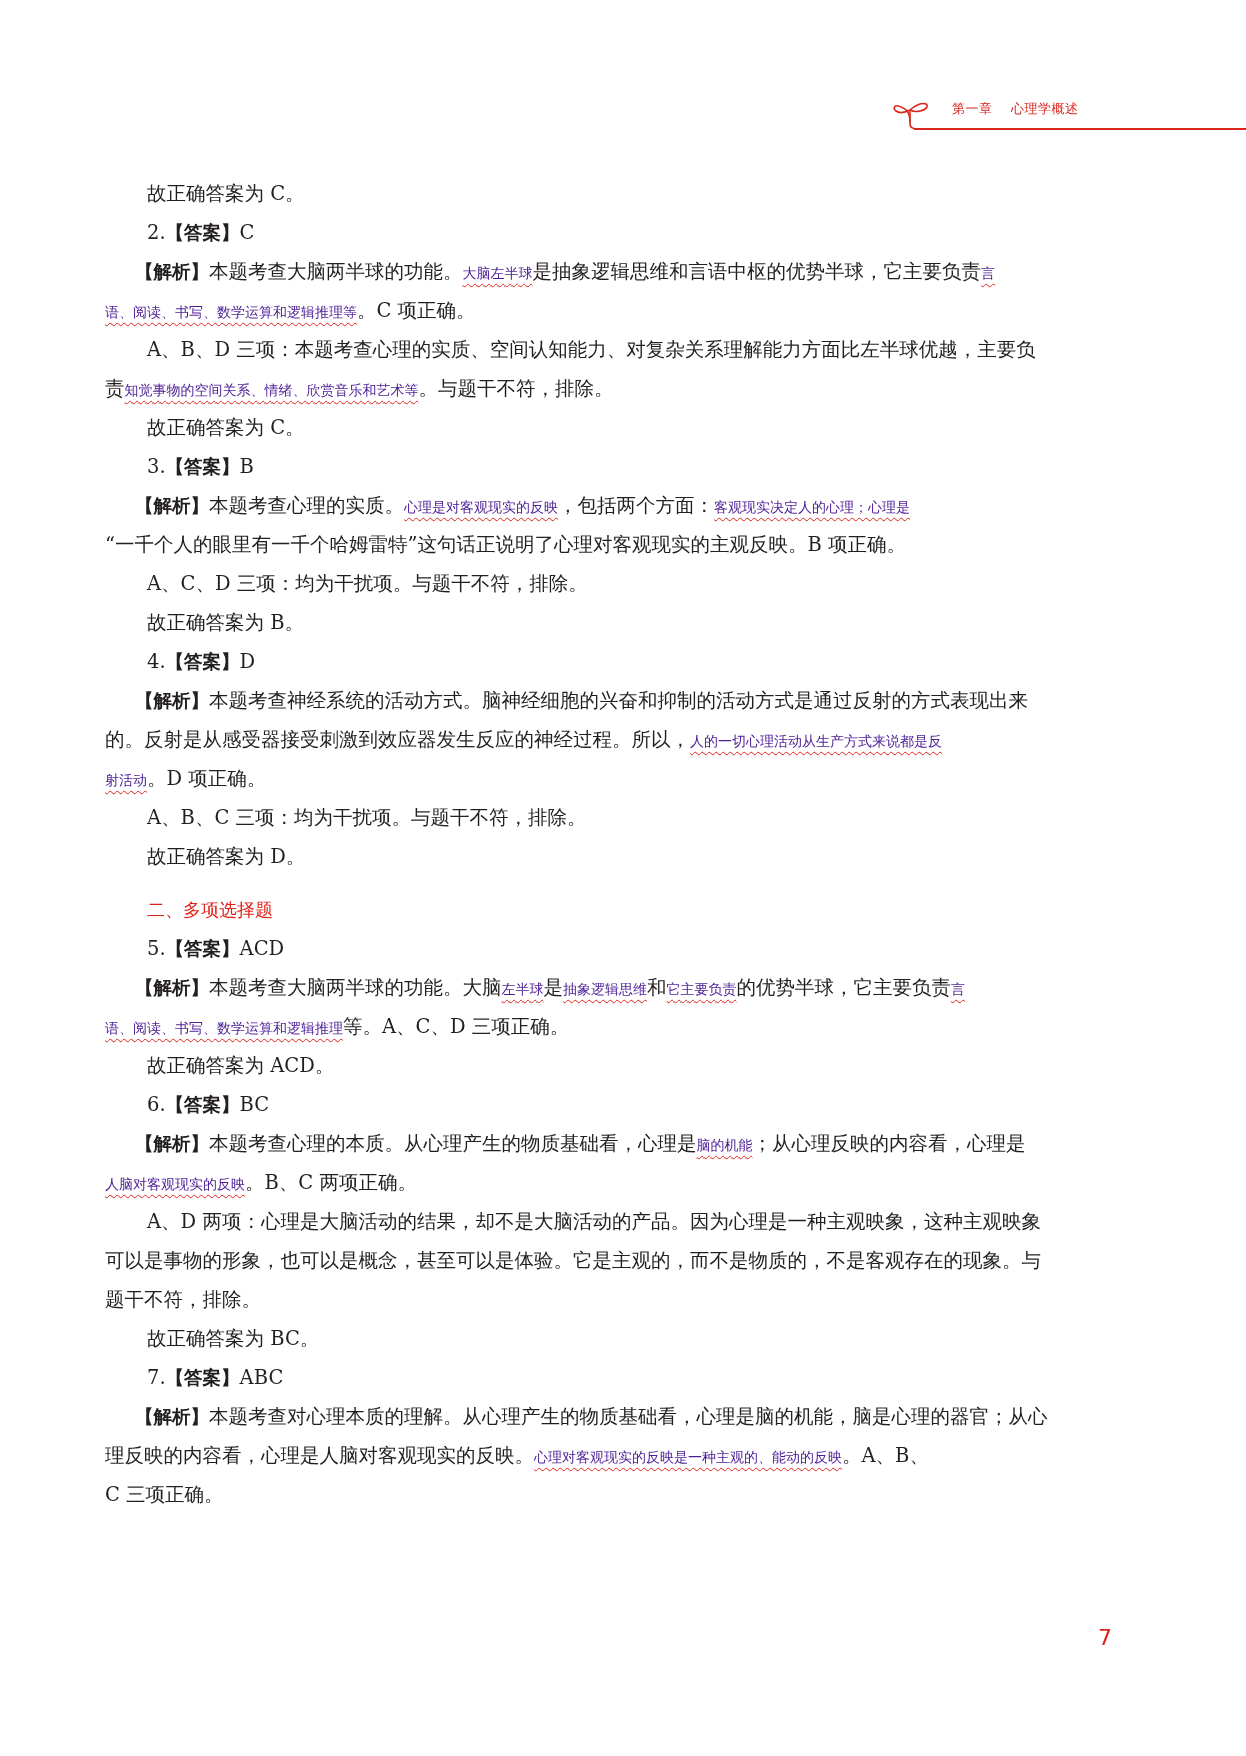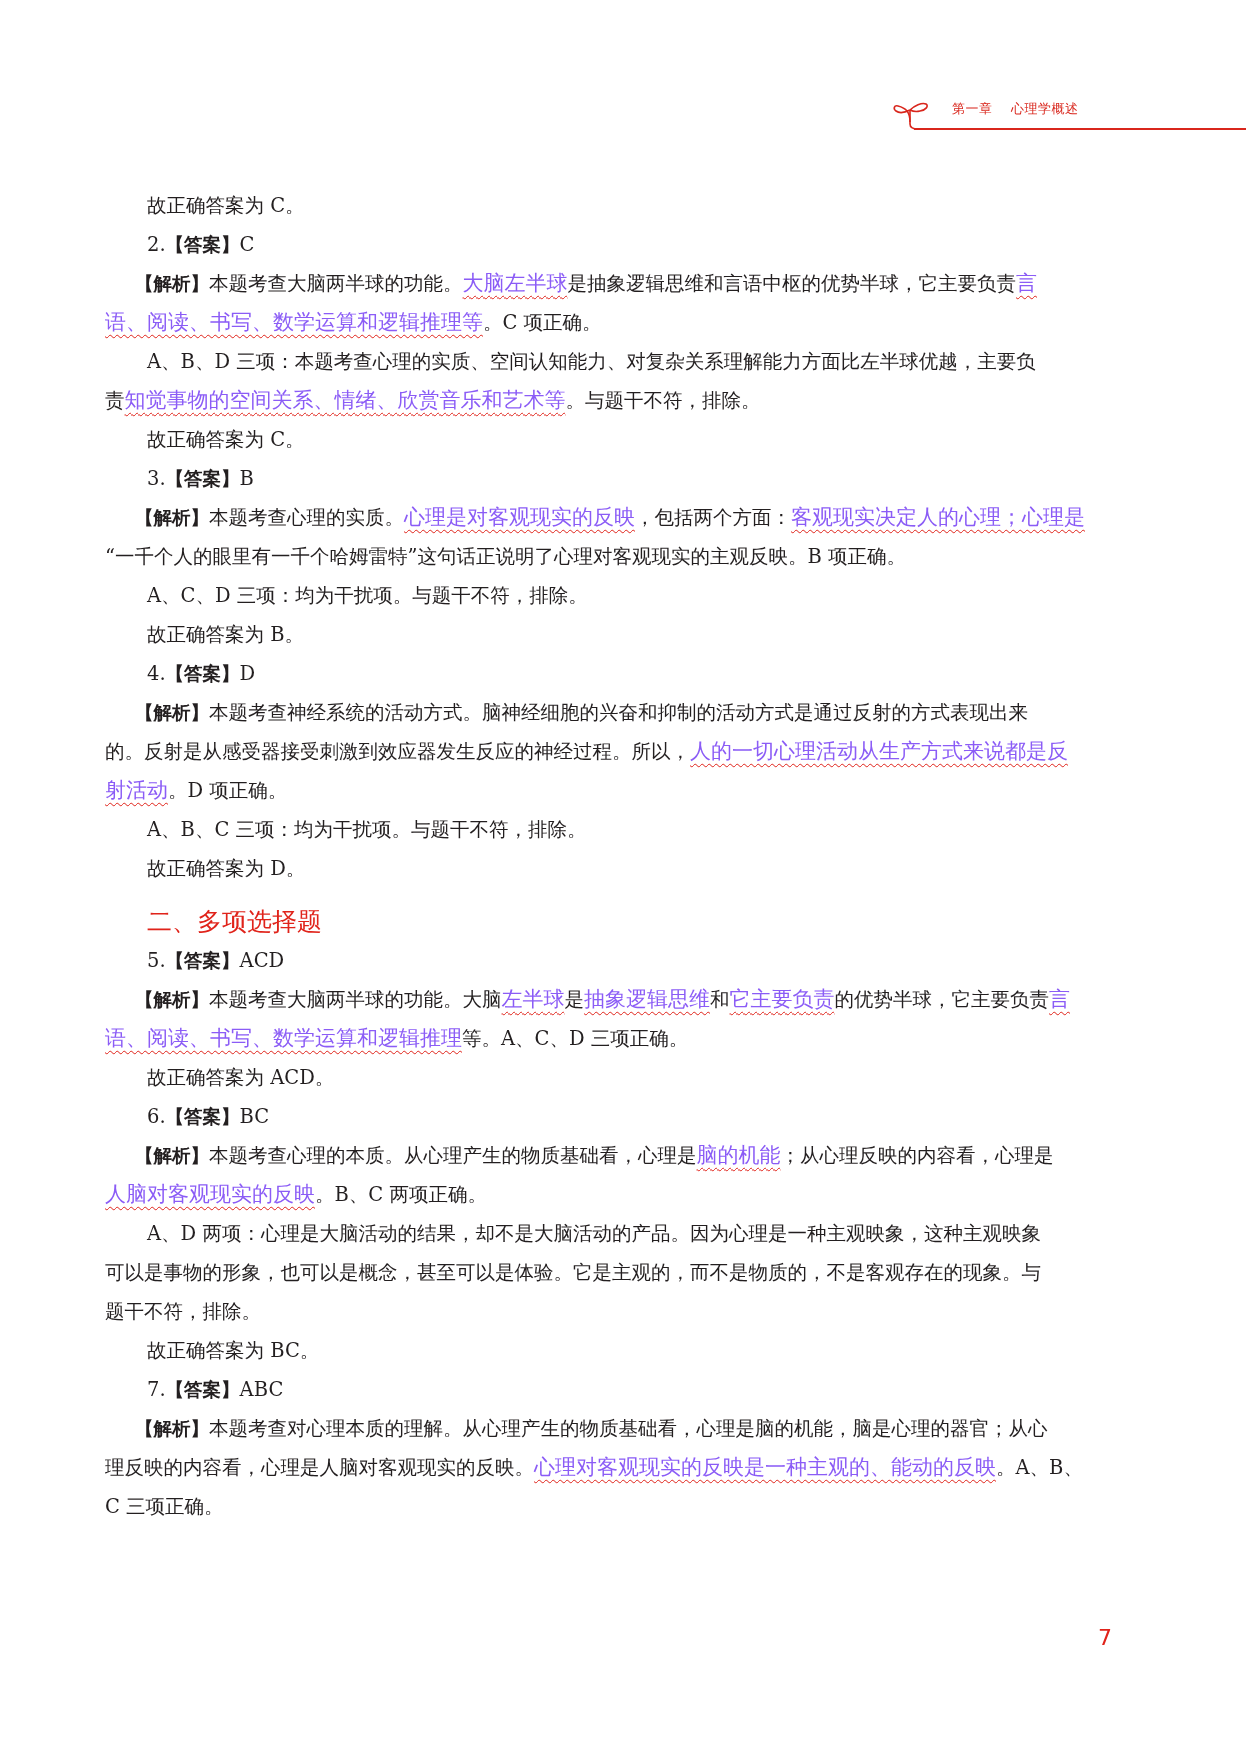--- a/index.html
+++ b/index.html
@@ -3,29 +3,29 @@
 <meta charset="utf-8">
 <style>
   html, body { margin: 0; padding: 0; background: #ffffff; }
   body { width: 1246px; height: 1756px; position: relative; overflow: hidden;
          font-family: "DejaVu Serif", "Liberation Serif", serif; color: #231f20; }
   .header { position: absolute; left: 884px; top: 96px; width: 362px; height: 40px; }
   .sprout { position: absolute; left: 8px; top: 0; width: 40px; height: 34px; }
   .header-title { position: absolute; left: 68px; top: 4px; font-family: "DejaVu Sans", sans-serif;
                   font-size: 13px; color: #d9261c; letter-spacing: 0.5px; white-space: pre; }
   .header-rule { position: absolute; left: 30px; top: 32px; right: 0; height: 2px; background: #d9261c; }
-  .content { position: absolute; left: 105px; top: 186px; width: 1010px; }
+  .content { position: absolute; left: 105px; top: 174px; width: 1010px; }
   .line { position: relative; height: 39px; line-height: 39px; font-size: 19.5px; white-space: nowrap; }
   .indent { padding-left: 42px; }
   .flush { padding-left: 0; }
   .jl { padding-left: 30px; }
-  .red { color: #8b5cf6; font-family: Liberation Mono, monospace; font-size: 21px;
+  .red { color: #4c1d95; font-family: Liberation Mono, monospace; font-size: 14px;
          text-decoration: underline wavy #e0231a; text-decoration-thickness: 1px; text-underline-offset: 5px; }
   .bold { font-family: "DejaVu Sans", sans-serif; font-weight: bold; font-size: 18.5px; text-align: right; }
-  .section { color: #e0231a; font-family: "DejaVu Sans", sans-serif; font-size: 25px; }
+  .section { color: #e0231a; font-family: "DejaVu Sans", sans-serif; font-size: 18px; }
   .gap { height: 14px; }
   .page-number { position: absolute; left: 1098px; top: 1625px; font-family: "DejaVu Sans", sans-serif;
                  font-size: 22px; color: #e0231a; }
 </style>
 </head>
 <body>
 
 <div class="header">
   <svg class="sprout" viewBox="0 0 40 34">
     <path d="M18 26 C18 16 14 12 6 10 C2 9 1 13 4 15 C8 18 14 16 18 14" fill="none" stroke="#d9261c" stroke-width="1.6"></path>

